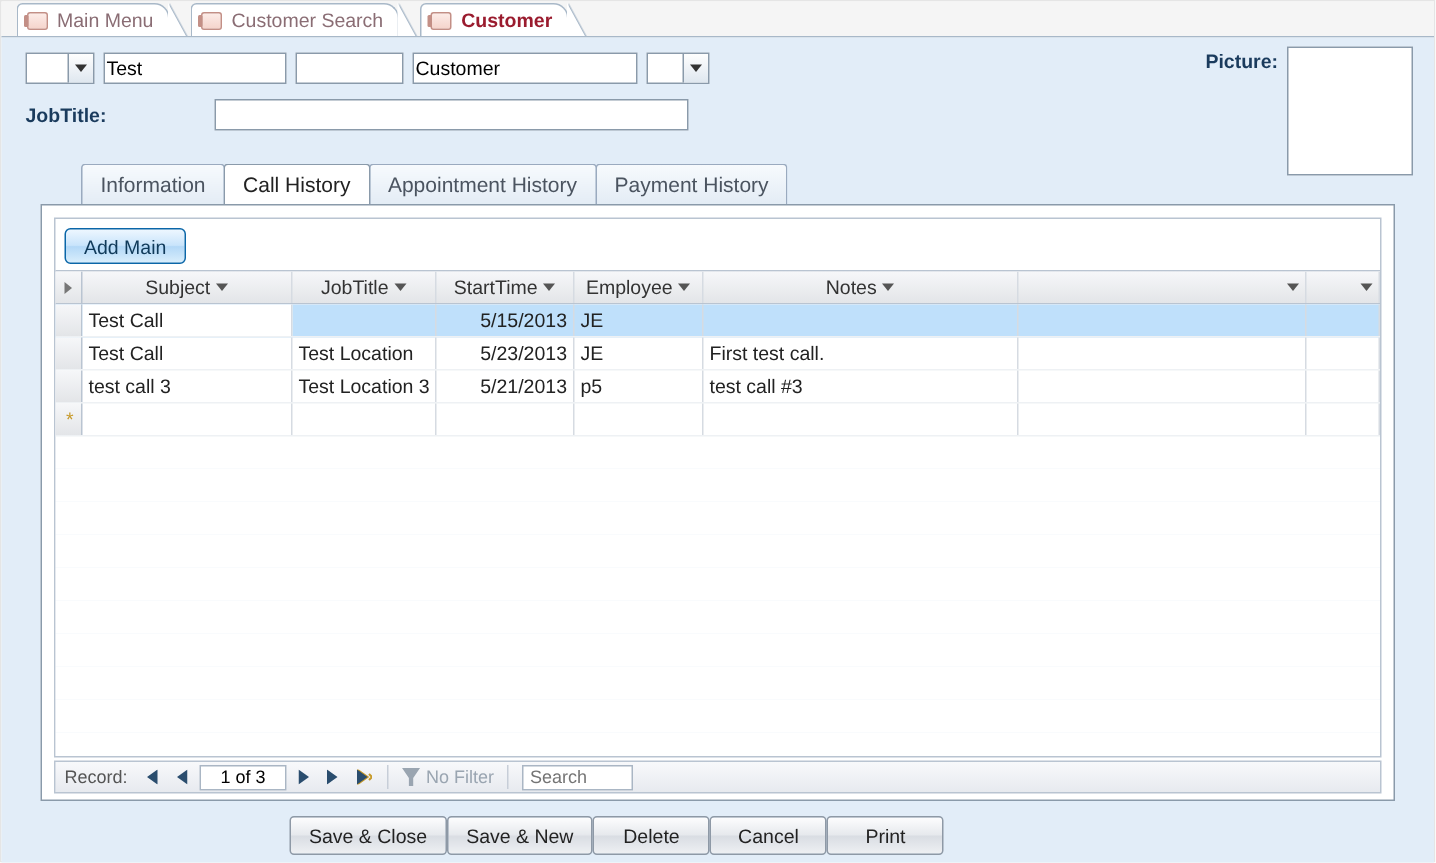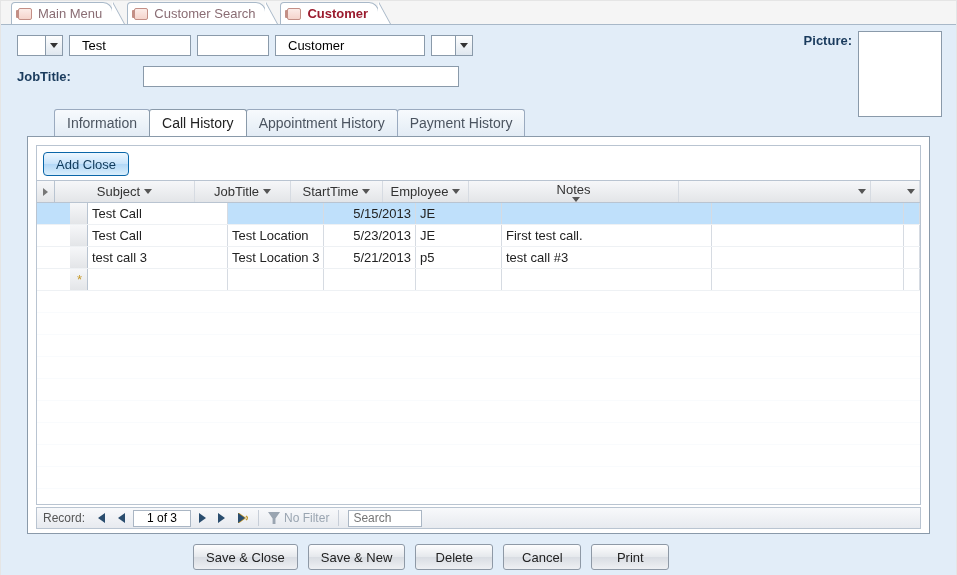--- a/index.html
+++ b/index.html
@@ -20,21 +20,21 @@
 
   
   .form-area { background:#e2edf8; padding:10px 16px 6px 16px; border-bottom:1px solid #a8b8c8; position:relative; }
   .row1 { display:flex; align-items:center; gap:6px; }
   .combo { display:flex; align-items:center; border:1px solid #8a9aaa; background:#fff; height:21px; }
   .combo input { border:none; outline:none; height:19px; padding:0 4px; font:inherit; background:transparent; width:100%; }
   .combo .arrow, .drop-arrow { width:17px; height:19px; border-left:1px solid #8a9aaa; display:flex; align-items:center; justify-content:center;
     background:linear-gradient(#fefefe,#dfe7ef); cursor:pointer; flex:0 0 17px; }
   .tri-down { width:0; height:0; border-left:4px solid transparent; border-right:4px solid transparent; border-top:5px solid #333; }
   .txt { border:1px solid #8a9aaa; background:#fff; height:21px; }
-  .txt input { border:none; outline:none; height:18px; width:100%; padding:0 12px; font:inherit; background:transparent; }
+  .txt input { border:none; outline:none; height:18px; width:100%; padding:0 1px; font:inherit; background:transparent; }
   .lbl { font-weight:bold; color:#1a3b5d; }
   .row2 { display:flex; align-items:center; gap:10px; margin-top:10px; }
   .picture-box { position:absolute; right:14px; top:6px; display:flex; align-items:flex-start; }
   .picture-box .plabel { font-weight:bold; color:#1a3b5d; margin-right:6px; padding-top:2px; }
   .picture-box .pframe { width:84px; height:86px; background:#fff; border:1px solid #8a9aaa; }
 
   
   .mid-tabs { display:flex; align-items:flex-end; margin:22px 0 0 10px;padding-left:27px; }
   .mid-tab { padding:5px 12px; border:1px solid #9aaabf; border-bottom:none; background:linear-gradient(#f7fafd,#e3ecf5);
     color:#4b5460; cursor:pointer; margin-right:0; border-top-left-radius:3px; border-top-right-radius:3px; font-size:14px; }
@@ -58,44 +58,44 @@
   .rowsel { flex:0 0 18px; border-right:1px solid #b9c4d1; background:linear-gradient(#f6f7f9,#e3e5e8); }
   .c-sub   { flex:0 0 140px; }
   .c-loc   { flex:0 0 96px; }
   .c-start { flex:0 0 92px; justify-content:flex-end; }
   .c-emp   { flex:0 0 86px; }
   .c-notes { flex:0 0 210px; }
   .c-empty1{ flex:0 0 192px; }
   .c-empty2{ flex:1 1 auto; }
   .gh.c-sub, .gh.c-loc, .gh.c-emp { justify-content:center; }
   .gh.c-start { justify-content:center; }
-  .gh.c-notes { justify-content:center;flex-direction:column; }
+  .gh.c-notes { justify-content:center; }
   .gbody { flex:1; background:repeating-linear-gradient(#fff,#fff 21px,#f9fbfd 21px,#f9fbfd 22px); position:relative; }
-  .grow { border-bottom:1px solid #eef1f4;padding-left:33px; }
+  .grow { border-bottom:1px solid #eef1f4; }
   .grow.selected { background:#bfe0fb; }
   .grow.selected .c-sub { background:#fff; }
   .newrow-star { color:#c79a2a; font-size:13px; line-height:1; margin-left:3px; }
 
   
   .recnav { position:absolute; left:8px; right:8px; bottom:4px; height:22px; border:1px solid #b9c4d1;
     background:linear-gradient(#f8f9fb,#e7eaef); display:flex; align-items:center; font-size:12px; color:#555; }
   .recnav .lab { padding:0 6px; }
   .navbtn { width:18px; height:18px; margin:0 1px; display:flex; align-items:center; justify-content:center;
     border:1px solid transparent; border-radius:2px; cursor:pointer; color:#2a4d6e; }
   .navbtn svg { display:block; }
   .recbox { width:58px; height:17px; border:1px solid #aab6c4; background:#fff; text-align:center; font:inherit; font-size:12px; padding:0 2px; margin:0 2px; }
   .sep { width:1px; height:16px; background:#c7ced8; margin:0 5px; }
   .filter-ico { width:12px; height:12px; position:relative; margin-right:4px; }
   .filter-ico::before { content:""; position:absolute; inset:0; background:
     conic-gradient(from 45deg at 50% 30%, #9aa5b1 0 25%, transparent 0 100%); clip-path:polygon(0 0,100% 0,62% 55%,62% 100%,38% 100%,38% 55%); background:#9aa5b1; }
   .nofilter { color:#9aa5b1; display:flex; align-items:center; padding:0 4px; }
   .searchbox { height:17px; width:74px; border:1px solid #aab6c4; background:#fff; font:inherit; font-size:12px; padding:0 4px; color:#888; margin-left:4px; }
 
   
-  .actions { display:flex; gap:10px; justify-content:flex-start; padding:10px 0 0 176px; }
+  .actions { display:flex; gap:0; justify-content:flex-start; padding:10px 0 0 176px; }
   .a-btn { height:26px; min-width:78px; padding:0 12px; border:1px solid #8e99a6; border-radius:3px;
     background:linear-gradient(#fdfdfe,#e6e9ed 48%,#d9dde3 52%,#eef0f3); cursor:pointer; font:inherit; font-size:13px; color:#222; }
 </style>
 </head>
 <body>
 <div class="canvas">
 
 <div class="top-tabs">
   <div class="top-tab">
     <span class="tab-icon"></span>
@@ -150,21 +150,21 @@
   <div class="mid-tabs">
     <div class="mid-tab">Information</div>
     <div class="mid-tab active">Call History</div>
     <div class="mid-tab">Appointment History</div>
     <div class="mid-tab">Payment History</div>
   </div>
 
   <div class="mid-pane">
     <div class="pane-inner">
       <div class="add-row">
-        <button class="btn">Add Close</button>
+        <button class="btn">Add Main</button>
       </div>
       <div class="grid">
         <div class="ghead">
           <div class="gcell rowsel gh">
                 <span style="width:0;height:0;border-top:4px solid transparent;border-bottom:4px solid transparent;border-left:5px solid #777;margin:auto"></span>
               </div>
           <div class="gcell gh c-sub">
                 <span>Subject</span>
                 <span class="harrow"></span>
               </div>

